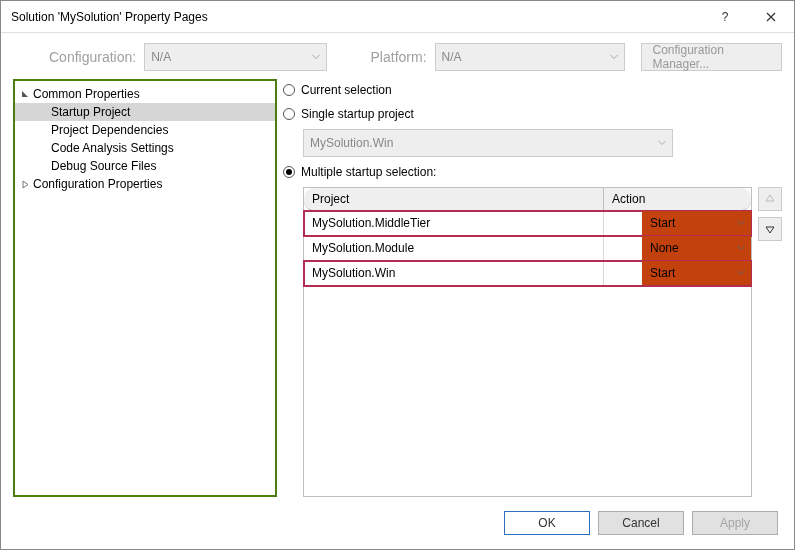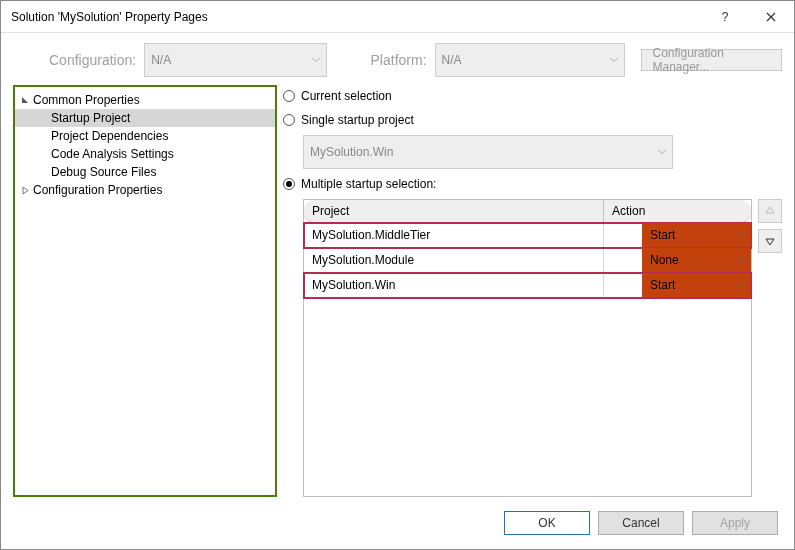--- a/index.html
+++ b/index.html
@@ -37,39 +37,39 @@
       align-items: center;
       gap: 8px;
       padding: 10px 12px 8px 12px;
       color: #a0a0a0;
     }
     .config-row .label { font-size: 14px; margin-left: 36px; }
     .combo {
       border: 1px solid #ccc;
       background: #eee;
       color: #888;
-      height: 34px;
+      height: 28px;
       display: flex;
       align-items: center;
       padding: 0 6px;
       position: relative;
     }
     .combo .chev {
       position: absolute;
       right: 6px;
       top: 50%;
       transform: translateY(-50%);
     }
     .config-row .combo.config { width: 210px; }
     .config-row .combo.platform { width: 220px; }
     .btn {
       border: 1px solid #ccc;
       background: #eee;
       color: #999;
-      height: 22px;
+      height: 28px;
       padding: 0 10px;
       display: inline-flex;
       align-items: center;
       justify-content: center;
     }
     .body-area {
       display: flex;
       flex: 1;
       padding: 0 12px 0 12px;
       gap: 6px;

